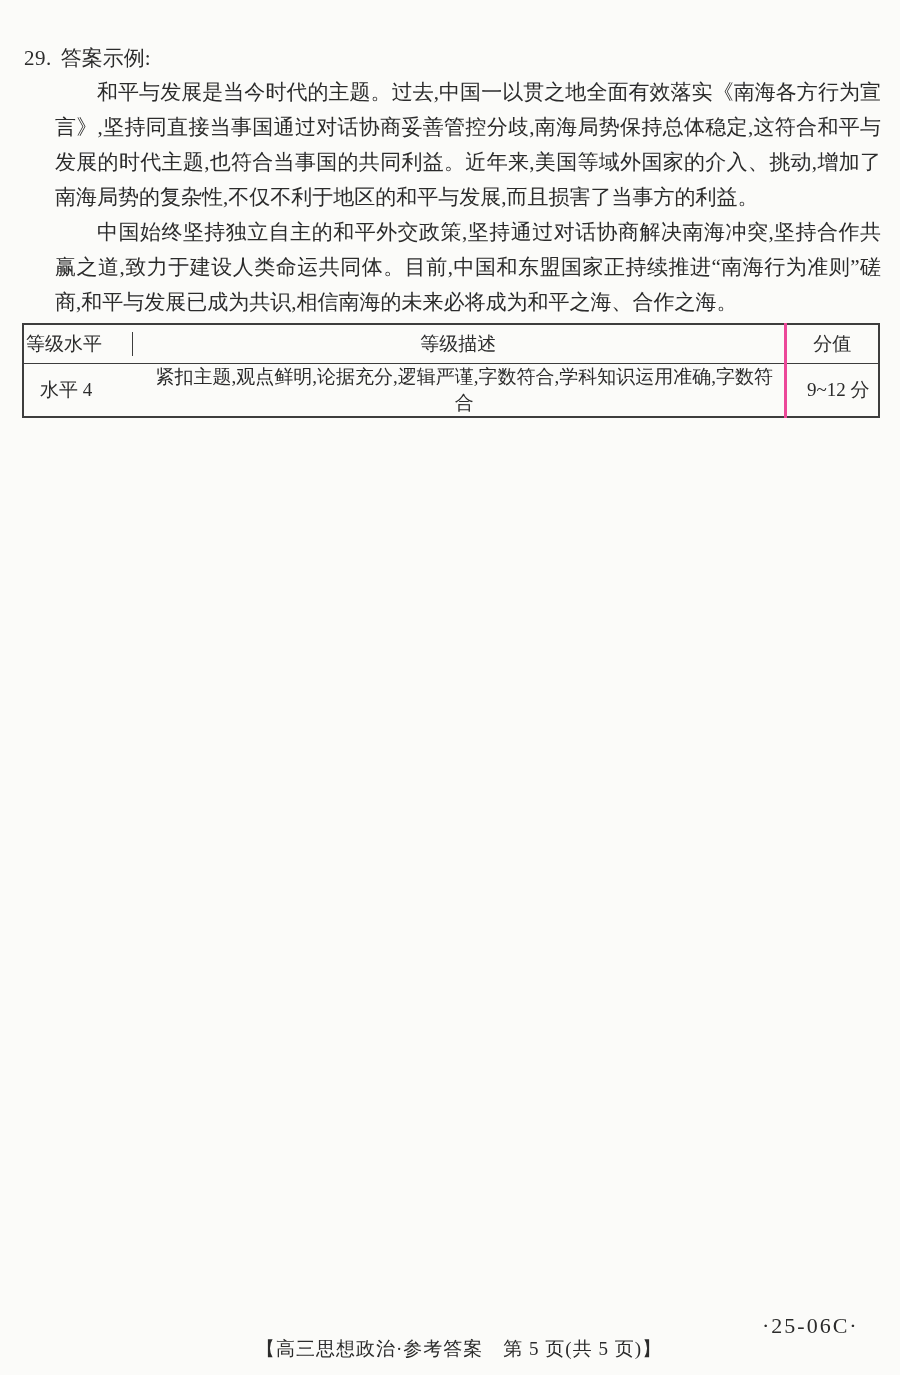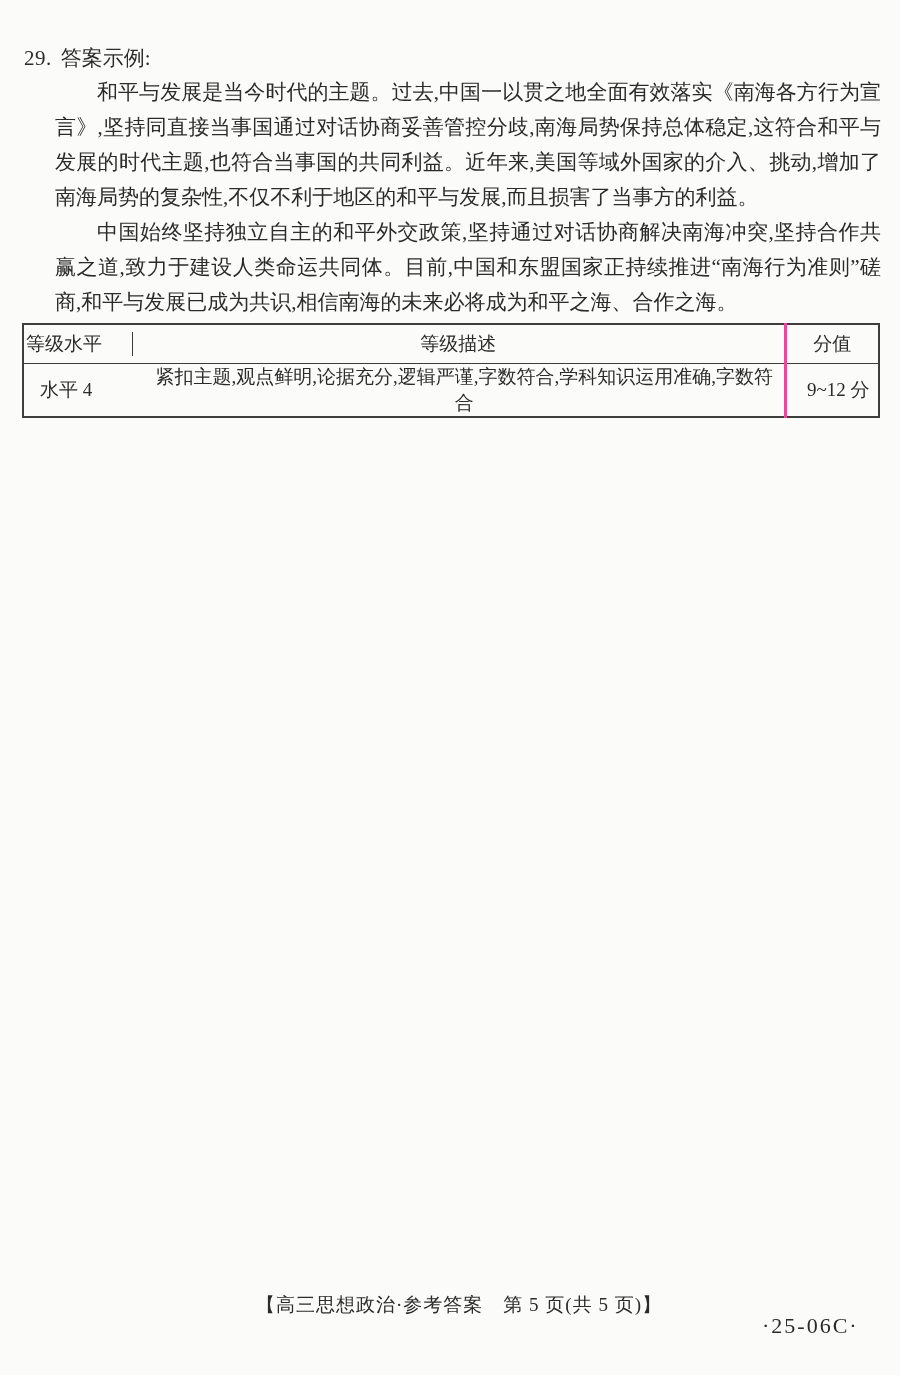--- a/index.html
+++ b/index.html
@@ -65,21 +65,21 @@
     padding-left:2px; position:relative;
   }
   
   table.rubric tr.header-row td.level-cell::after {
     content:""; position:absolute; right:0; top:7px; bottom:7px;
     width:1px; background:#3d3d3d;
   }
 
   
   .footer-left {
-    position:absolute; left:256px; top:1292px;
+    position:absolute; left:256px; top:1336px;
     font-size:19px; letter-spacing:1px; white-space:nowrap;
   }
   .footer-right {
     position:absolute; left:762px; top:1313px;
     font-size:22px; letter-spacing:2px; white-space:nowrap;
   }
 </style>
 </head>
 <body>
 

